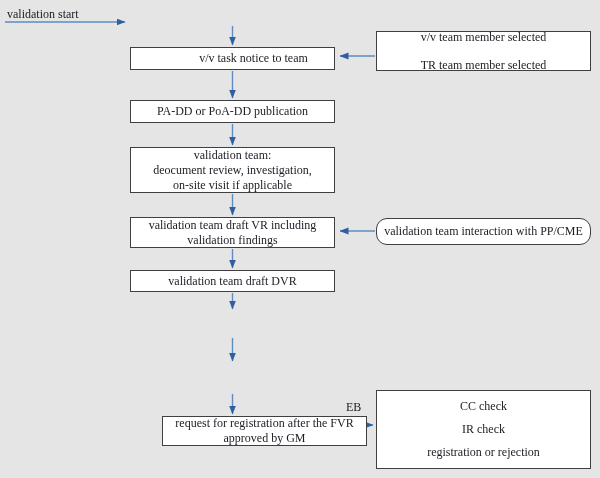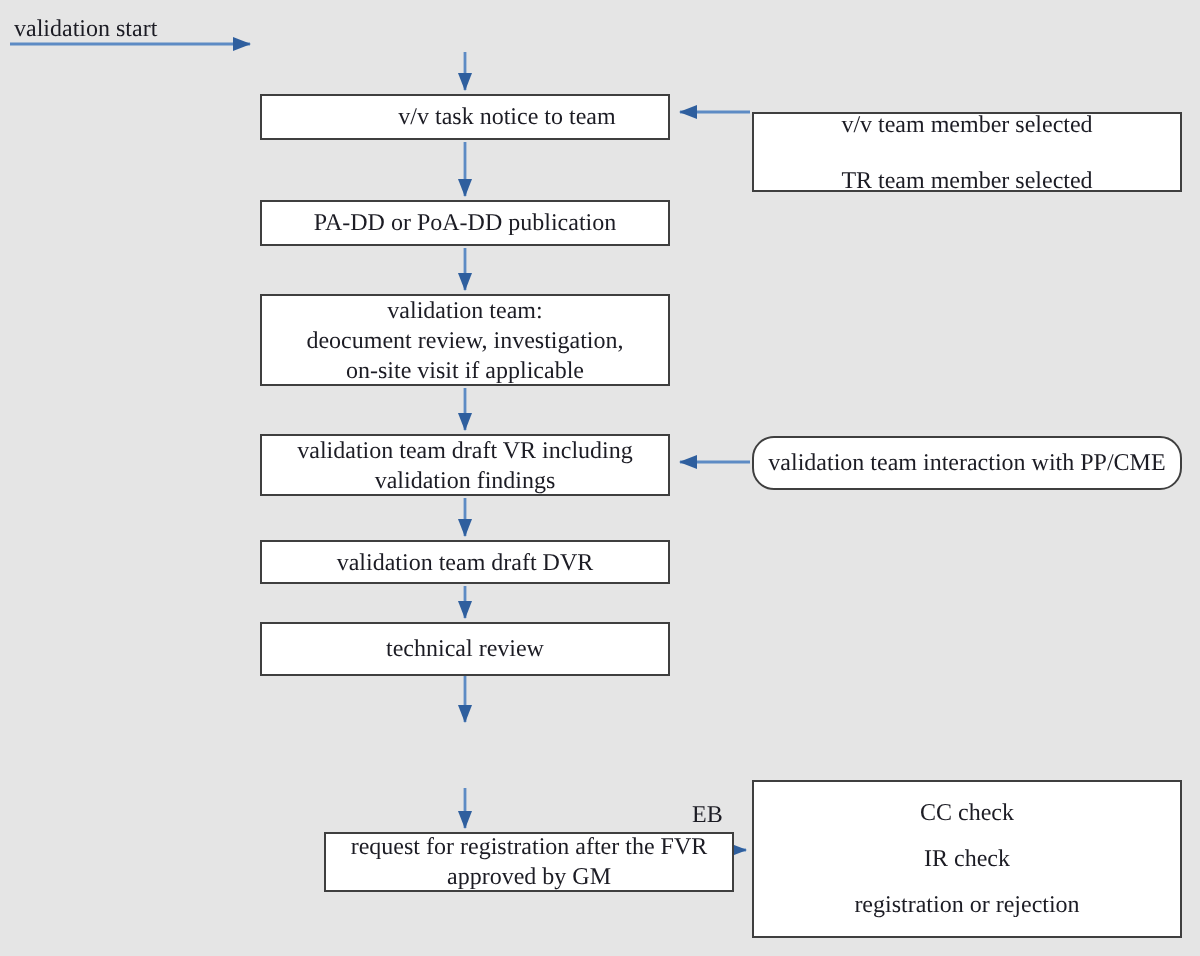--- a/index.html
+++ b/index.html
@@ -92,31 +92,28 @@
 
   <div class="box" style="top:217px; height:31px;">
     <div class="line">validation team draft VR including</div>
     <div class="line">validation findings</div>
   </div>
 
   <div class="box" style="top:270px; height:22px;">
     <div class="line">validation team draft DVR</div>
   </div>
 
-  <div class="box" style="top:311px; height:27px;">
-    <div class="line">technical review</div>
-  </div>
 
 
   <div class="box" style="top:416px; height:30px;margin-left:32px;">
     <div class="line">request for registration after the FVR</div>
     <div class="line">approved by GM</div>
   </div>
 
-  <div class="box side" style="top:56px; height:40px;gap:13px;">
+  <div class="box side" style="top:31px; height:40px;gap:13px;">
     <div class="line">v/v team member selected</div>
     <div class="line">TR team member selected</div>
   </div>
 
   <div class="box side" style="top:218px; height:27px;border-radius:11px;">
     <div class="line">validation team interaction with PP/CME</div>
   </div>
 
   <div class="box side spread" style="top:390px; height:79px;">
     <div class="line">CC check</div>

